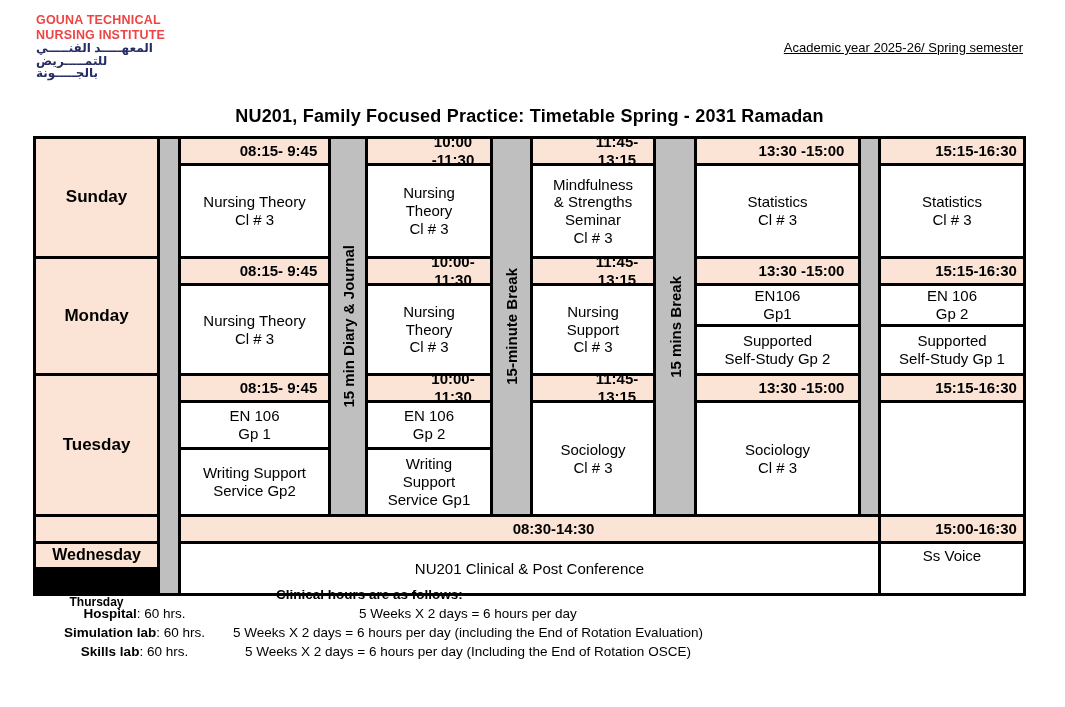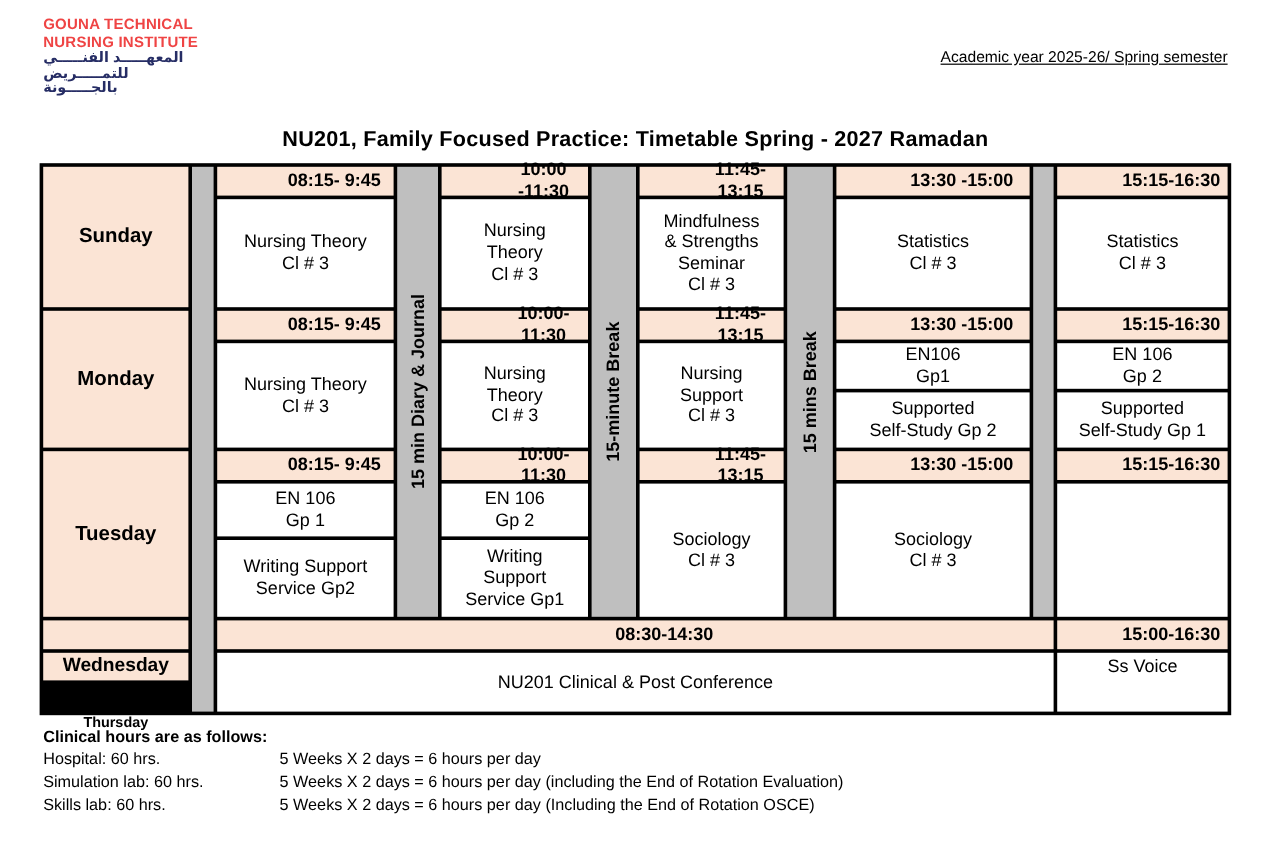--- a/index.html
+++ b/index.html
@@ -117,46 +117,47 @@
   }
   .top-cell {
     align-items: flex-start;
     padding-top: 3px;
   }
 
   
   .notes {
     position: absolute;
     left: 36px;
-    top: 604px;
+    top: 585px;
     font-size: 13.5px;
     line-height: 19px;
+    text-align: center;
   }
   .notes-heading { font-weight: 700; }
   .note-row {
     display: grid;
     grid-template-columns: 197px auto;
   }
-  .note-label b { font-weight: 400; }
+  .note-label b { font-weight: 700; }
 </style>
 </head>
 <body>
 
 <div class="page">
 
   <div class="logo">
     <div class="logo-line">GOUNA TECHNICAL</div>
     <div class="logo-line">NURSING INSTITUTE</div>
     <div class="logo-ar">المعهـــــد الفنـــــي</div>
     <div class="logo-ar">للتمـــــريض بالجـــــونة</div>
   </div>
 
   <div class="acad-year">Academic year 2025-26/ Spring semester</div>
 
-  <div class="doc-title">NU201, Family Focused Practice: Timetable Spring - 2027 Ramadan</div>
+  <div class="doc-title">NU201, Family Focused Practice: Timetable Spring - 2031 Ramadan</div>
 
   <div class="tt">
 
     <div class="cell day" style="grid-area:1/1/3/2">Sunday</div>
     <div class="cell day" style="grid-area:3/1/6/2">Monday</div>
     <div class="cell day" style="grid-area:6/1/9/2">Tuesday</div>
 
     <div class="sp" style="grid-area:1/2/12/3"></div>
     <div class="vbar" style="grid-area:1/4/9/5">
       <span class="vtext">15 min Diary &amp; Journal</span>

